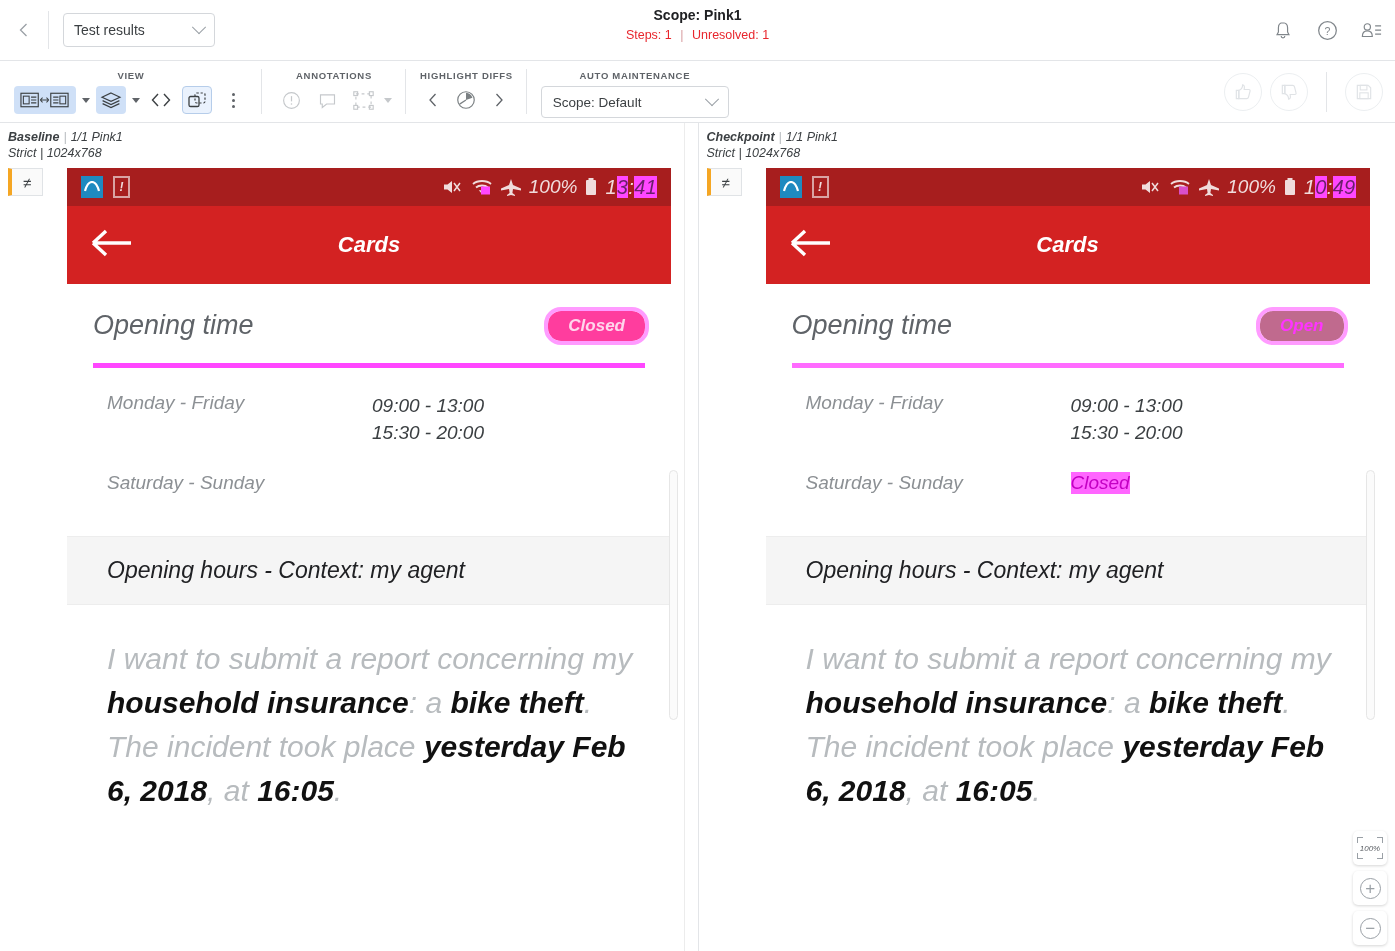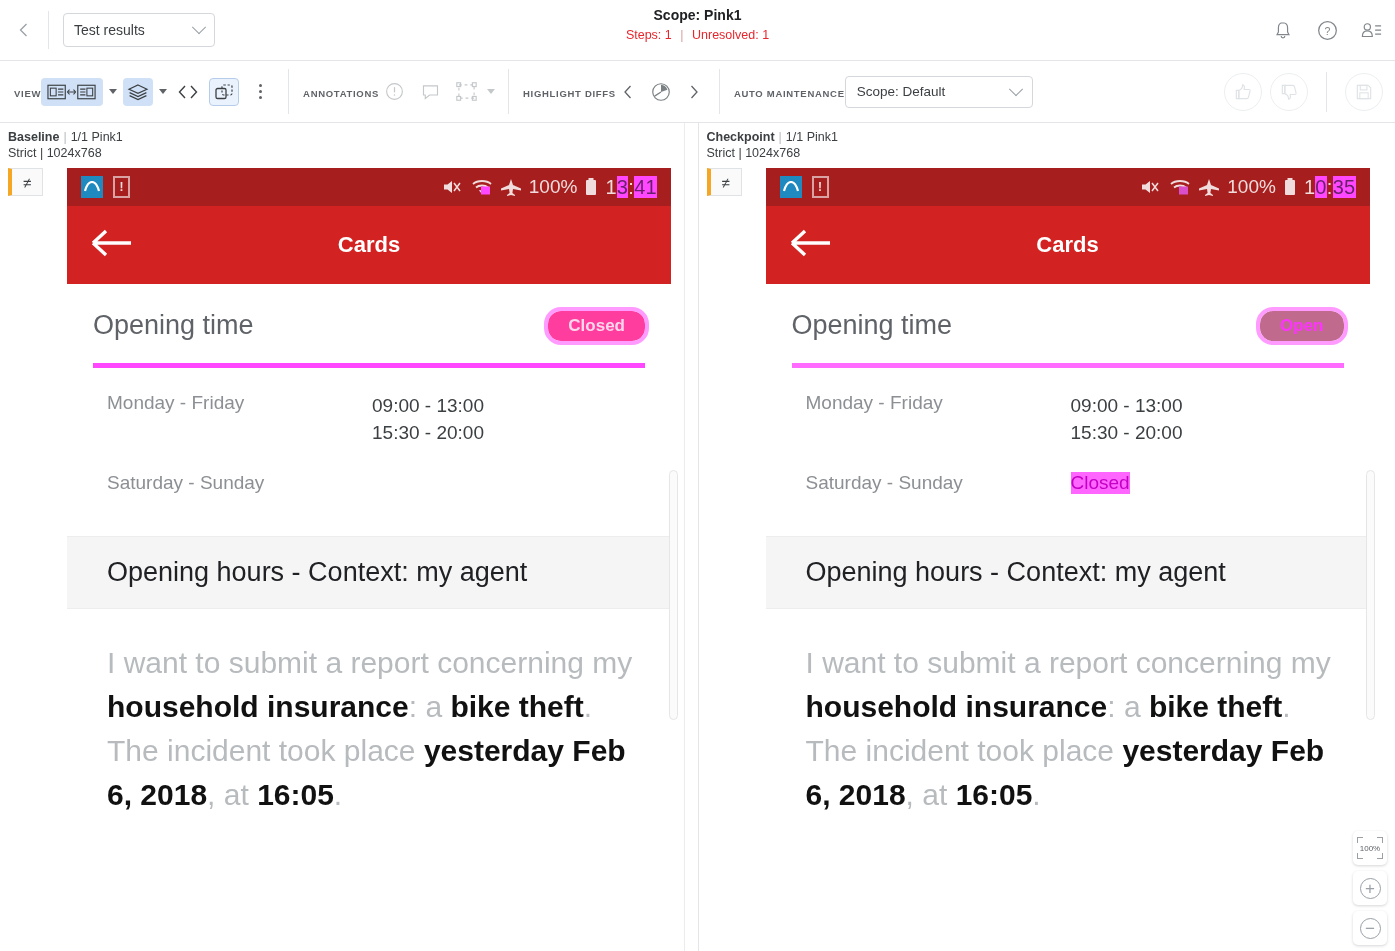--- a/index.html
+++ b/index.html
@@ -60,21 +60,21 @@
   
   .toolbar {
     height: 62px;
     background: #fff;
     border-bottom: 1px solid #e3e5e8;
     display: flex;
     align-items: stretch;
     position: relative;
   }
   .tgroup {
-    display: flex; flex-direction: row;
+    display: flex; flex-direction: column;
     align-items: center; justify-content: flex-start;
     padding: 0 14px;
     position: relative;
   }
   .tgroup.sep:after {
     content: ""; position: absolute; right: 0; top: 8px; bottom: 8px;
     width: 1px; background: #e3e5e8;
   }
   .tgroup-label {
     font-size: 9.5px; letter-spacing: .7px; font-weight: bold;
@@ -114,21 +114,21 @@
   }
   .round-btn {
     width: 38px; height: 38px; border-radius: 50%;
     border: 1px solid #eceff1;
     display: flex; align-items: center; justify-content: center;
     color: #e0e3e6; margin-left: 8px;
   }
   .tr-divider { width:1px; height:40px; background:#e3e5e8; margin: 0 10px 0 18px;}
 
   
-  .panes { display: flex; height: calc(951px - 61px - 62px); position: relative; }
+  .panes { display: flex; height: calc(951px - 61px - 62px); position: relative; font-style: italic; }
   .pane { width: 697.5px; position: relative; background: #fff; }
   .pane.right { border-left: 1px solid #e3e5e8; }
   .pane-head { padding: 6px 0 0 8px; }
   .pane-head .l1 { font-size: 12.5px; color: #3c4043; line-height: 16px; }
   .pane-head .l1 b { font-weight: bold; }
   .pane-head .l1 .bar { color: #b9bcc0; margin: 0 4px; }
   .pane-head .l2 { font-size: 12.5px; color: #3c4043; line-height: 16px; }
 
   .strip-row { display: flex; align-items: flex-start; margin-top: 7px; }
   .diff-chip {
@@ -184,21 +184,21 @@
 
   .sched { padding: 24px 26px 0 40px; }
   .sched-row { display: flex; align-items: flex-start; margin-bottom: 26px; }
   .sched-day { font-size: 19px; color: #8c9094; width: 265px; flex: none; }
   .sched-times { font-size: 19px; color: #3c4043; line-height: 27px; }
   .sched-val-hl { font-size: 19px; background: #ff66ff; color: #c400c4; }
 
   .ctx-band {
     background: #f5f5f5; border-top: 1px solid #ededed; border-bottom: 1px solid #ededed;
     padding: 20px 0 20px 40px;
-    font-size: 27px; color: #202124; margin-top: 42px;
+    font-size: 23px; color: #202124; margin-top: 42px;
   }
   .body-text {
     padding: 32px 26px 0 40px;
     font-size: 30px; line-height: 44px; color: #b7bbbe;
   }
   .body-text b { color: #111; font-weight: bold; }
 
   
   .inner-scroll {
     position: absolute; width: 9px; border-radius: 5px;
@@ -533,21 +533,21 @@
               <rect x="10" y="8.5" width="9" height="8" fill="#d94fc9"></rect>
             </svg>
             <svg width="22" height="18" viewBox="0 0 22 18">
               <path d="M11 1 L13 7 L21 10.5 L21 12.5 L13 11 L12.4 15 L15 17 L15 18 L11 17 L7 18 L7 17 L9.6 15 L9 11 L1 12.5 L1 10.5 L9 7 Z" fill="#f0dcdc"></path>
             </svg>
             <span>100%</span>
             <svg width="14" height="20" viewBox="0 0 14 20">
               <rect x="4.5" y="1" width="5" height="2" fill="#f0dcdc"></rect>
               <rect x="2" y="3" width="10" height="15" rx="1" fill="#f0dcdc"></rect>
             </svg>
-            <span class="clock"><span>1</span><span class="hl">0</span><span>:</span><span class="hl">35</span></span>
+            <span class="clock"><span>1</span><span class="hl">0</span><span>:</span><span class="hl">49</span></span>
           </div>
         </div>
 
         <div class="appbar">
           <span class="back-arrow">
             <svg width="44" height="30" viewBox="0 0 44 30">
               <path d="M42 15 H4 M4 15 L17 3 M4 15 L17 27" fill="none" stroke="#fff" stroke-width="3.4"></path>
             </svg>
           </span>
           <span class="appbar-title">Cards</span>

